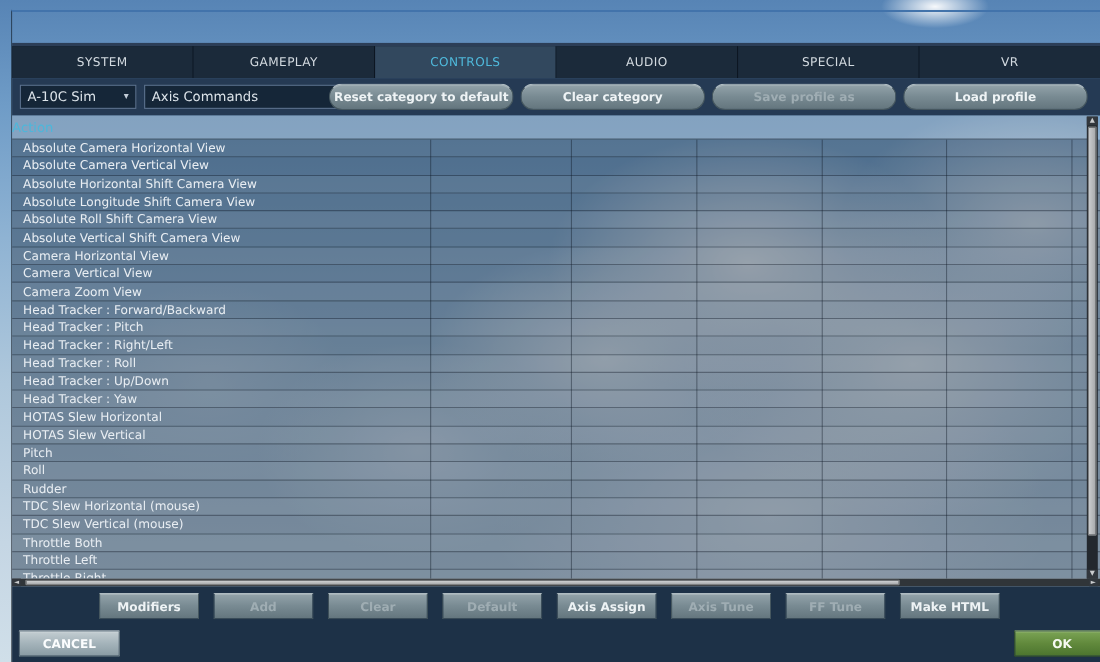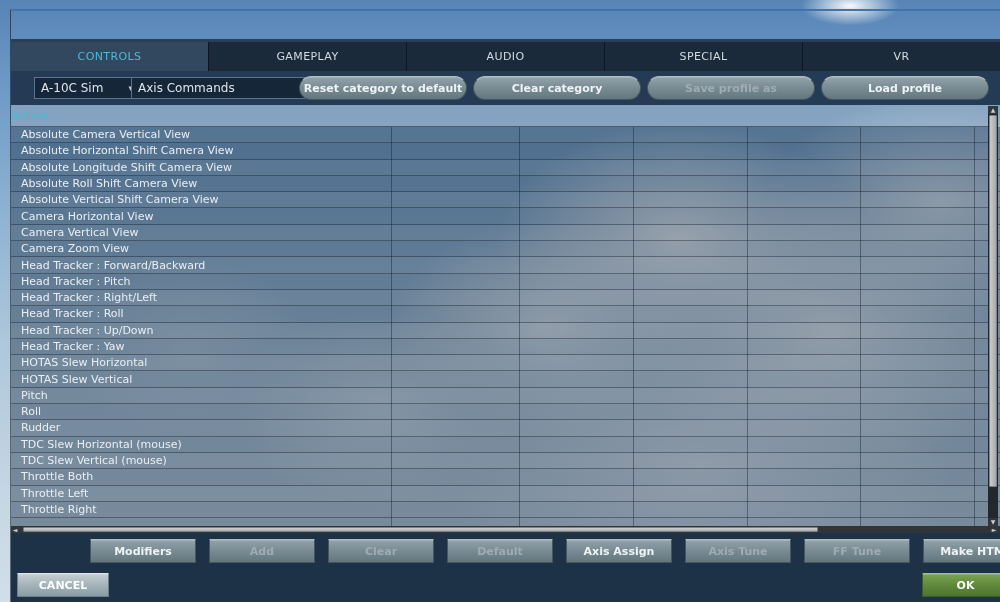--- a/index.html
+++ b/index.html
@@ -49,21 +49,21 @@
   .toolbar{
     position:absolute;left:0;top:60px;right:0;height:34px;
     background:#253a54;
   }
   .dropdown{
     position:absolute;top:6px;height:22px;box-sizing:border-box;
     background:#152638;border:1px solid #5c7390;
     display:flex;align-items:center;color:#dde4ea;font-size:12px;
     padding:0 6px;cursor:pointer;
   }
-  .dd-aircraft{left:7px;width:106px;margin-left:16px;}
+  .dd-aircraft{left:7px;width:106px;}
   .dd-category{left:120px;width:222px;}
   .dd-caret{margin-left:auto;color:#c3cdd8;font-size:9px;}
   .tb-buttons{
     position:absolute;right:11px;top:5px;display:flex;gap:6px;
   }
   .btn{
     height:24px;box-sizing:border-box;display:flex;align-items:center;justify-content:center;
     background:linear-gradient(180deg,#93a3aa 0%,#798b93 48%,#64767e 100%);
     border:1px solid #46575f;border-top-color:#aebbc1;
     color:#eef3f5;font-size:11px;font-weight:bold;cursor:pointer;border-radius:1px;
@@ -110,21 +110,21 @@
     background:linear-gradient(180deg,#cfd1d3,#a9abad);border:1px solid #7e8082;border-radius:1px;cursor:grab;}
   .ha-left{left:0;top:0;bottom:0;width:8px;}
   .ha-right{right:2px;top:0;bottom:0;width:8px;}
   
   .bottom{
     position:absolute;left:0;right:0;top:522px;bottom:0;background:#1d3147;
   }
   .action-row{
     position:absolute;left:79px;top:6px;display:flex;gap:13px;
   }
-  .action-row .btn{width:106px;}
+  .action-row .btn{width:91px;}
   .footer-cancel{position:absolute;left:6px;top:40px;width:92px;
     background:linear-gradient(180deg,#c4ced2 0%,#a4b3ba 50%,#8a9ca4 100%);
     border:1px solid #6d7f87;border-top-color:#dde4e7;color:#fbfdfe;}
   .footer-ok{position:absolute;left:911px;top:40px;width:87px;
     background:linear-gradient(180deg,#7ba455 0%,#61893c 50%,#4c752f 100%);
     border:1px solid #3c5e26;border-top-color:#9ec276;color:#f6faf2;text-align:right;}
 </style>
 </head>
 <body>
 
@@ -132,27 +132,30 @@
 
 <div class="dialog">
 
   <div class="titlebar">
     <span class="title">OPTIONS</span>
     <span class="close">✕</span>
   </div>
 
   <div class="tabs">
 
+      <div class="tab">
+        <span>SYSTEM</span>
+      </div>
+
+      <div class="tab">
+        <span>GAMEPLAY</span>
+      </div>
 
       <div class="tab active">
         <span>CONTROLS</span>
-      </div>
-
-      <div class="tab">
-        <span>GAMEPLAY</span>
       </div>
 
       <div class="tab">
         <span>AUDIO</span>
       </div>
 
 
       <div class="tab">
         <span>SPECIAL</span>
       </div>
@@ -190,20 +193,23 @@
         </div>
       </div>
   </div>
 
   <div class="table">
     <div class="thead">
       <span>Action</span>
     </div>
     <div class="tbody">
 
+        <div class="trow">
+          <span>Absolute Camera Horizontal View</span>
+        </div>
 
         <div class="trow">
           <span>Absolute Camera Vertical View</span>
         </div>
 
         <div class="trow">
           <span>Absolute Horizontal Shift Camera View</span>
         </div>
 
         <div class="trow">

